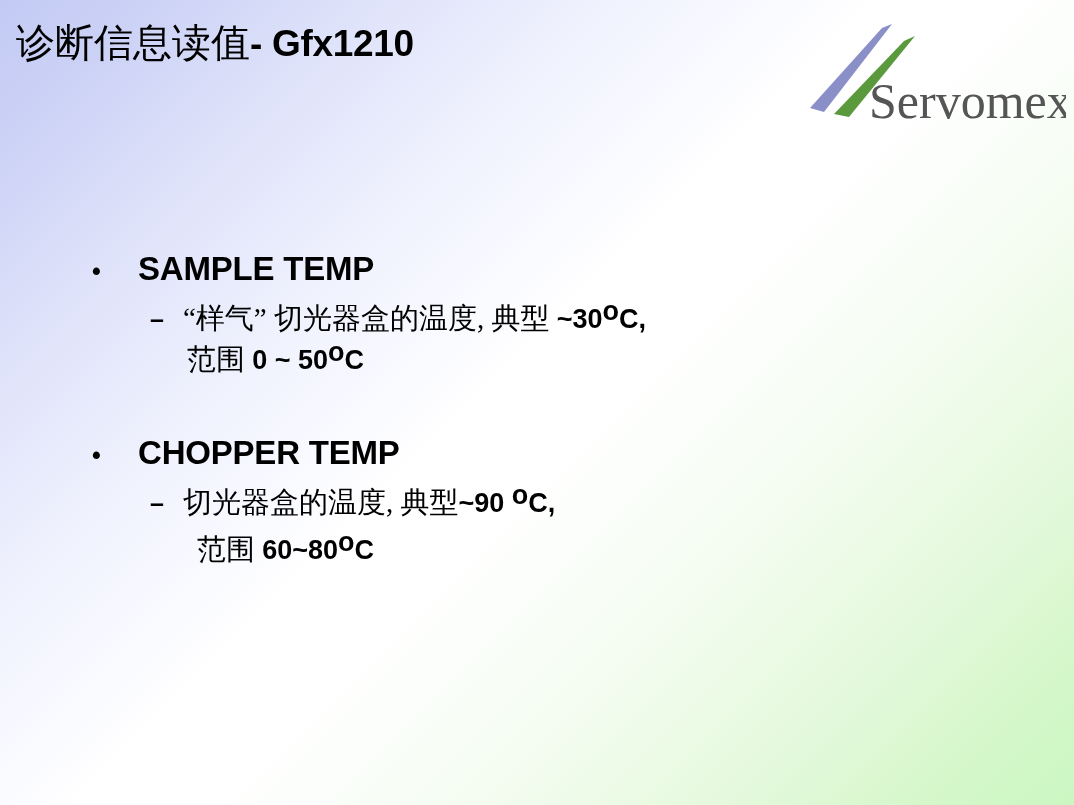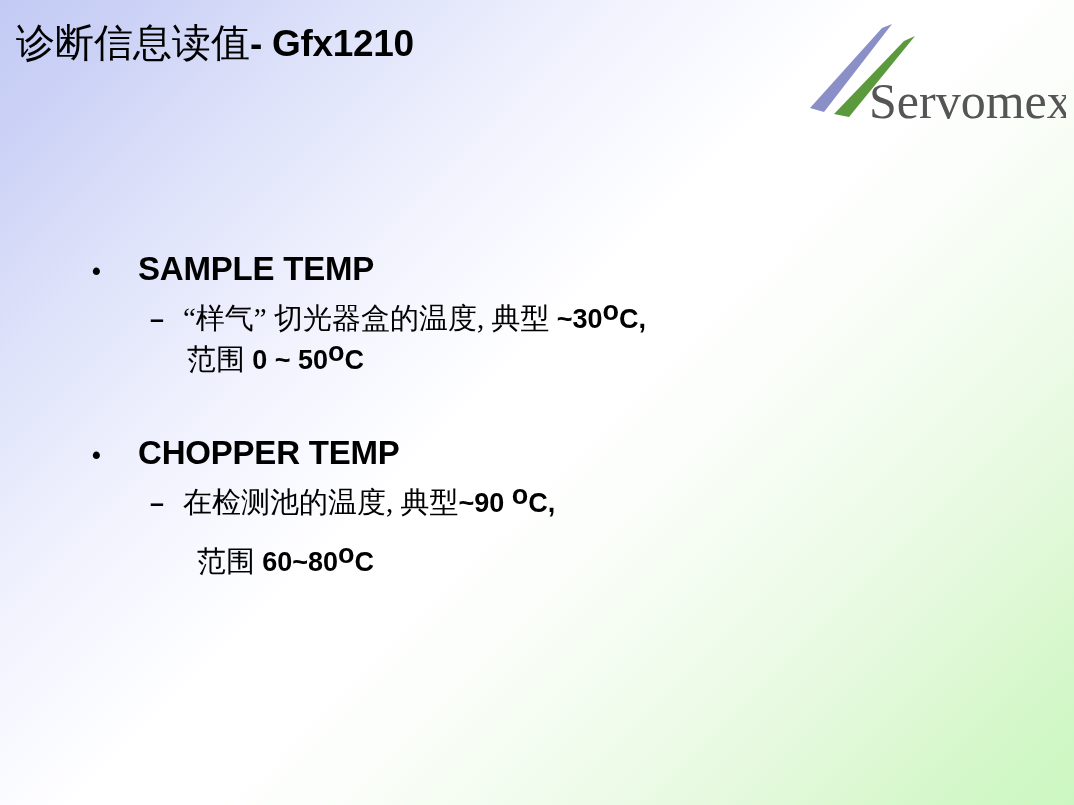--- a/index.html
+++ b/index.html
@@ -116,21 +116,21 @@
     font-size: 29px;
     line-height: 40px;
   }
   .lvl2 .txt .b {
     font-family: "Liberation Sans", sans-serif;
     font-weight: bold;
     font-size: 27px;
   }
   .lvl2 .line2 { display: block; }
   .lvl2 .line2.indent-a { padding-left: 4px; }
-  .lvl2 .line2.indent-b { padding-left: 14px; margin-top: 18px; }
+  .lvl2 .line2.indent-b { padding-left: 14px; margin-top: 6px; }
   .deg {
     font-family: "Liberation Sans", sans-serif;
     font-weight: bold;
     font-size: 17px;
     vertical-align: 8px;
     line-height: 0;
   }
 </style>
 </head>
 <body>
@@ -170,20 +170,20 @@
     </div>
 
     <div class="block">
       <div class="lvl1">
         <span class="bullet">•</span>
         <span class="txt">CHOPPER TEMP</span>
       </div>
       <div class="lvl2">
         <span class="dash">–</span>
         <span class="txt">
-          <span class="line2"><span>在检测池的温度, 典型</span><span class="b">~90 </span><span class="b deg">o</span><span class="b">C,</span></span>
+          <span class="line2"><span>切光器盒的温度, 典型</span><span class="b">~90 </span><span class="b deg">o</span><span class="b">C,</span></span>
           <span class="line2 indent-b"><span>范围 </span><span class="b">60~80</span><span class="b deg">o</span><span class="b">C</span></span>
         </span>
       </div>
     </div>
 
   </div>
 </div>
 
 </body></html>

